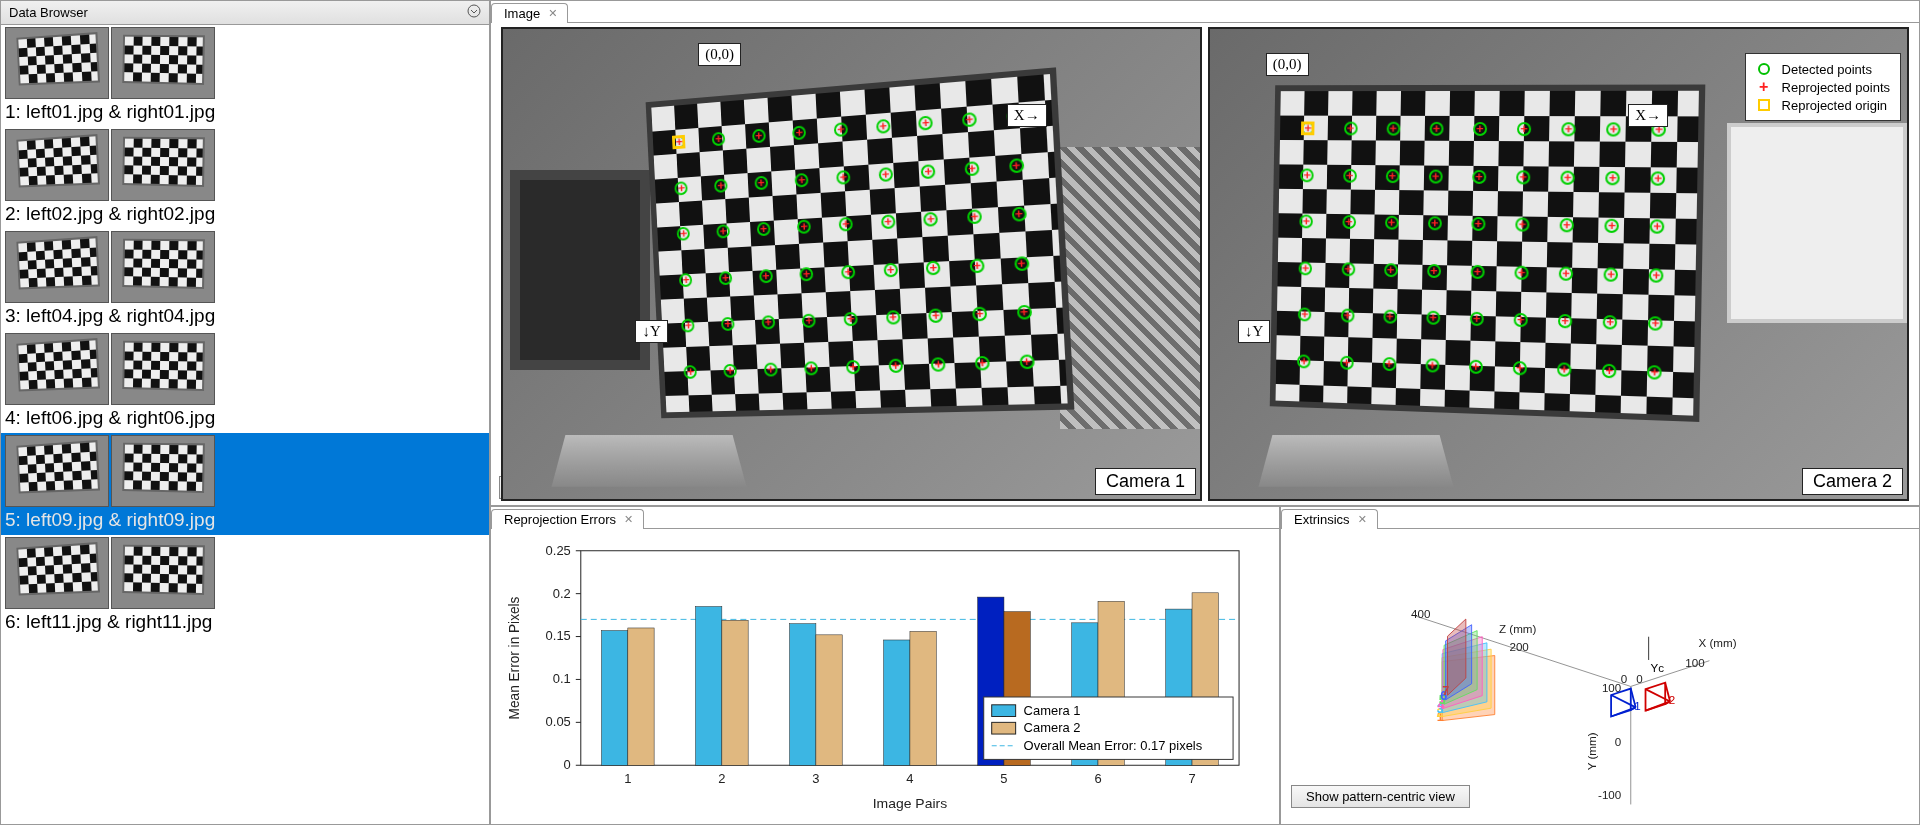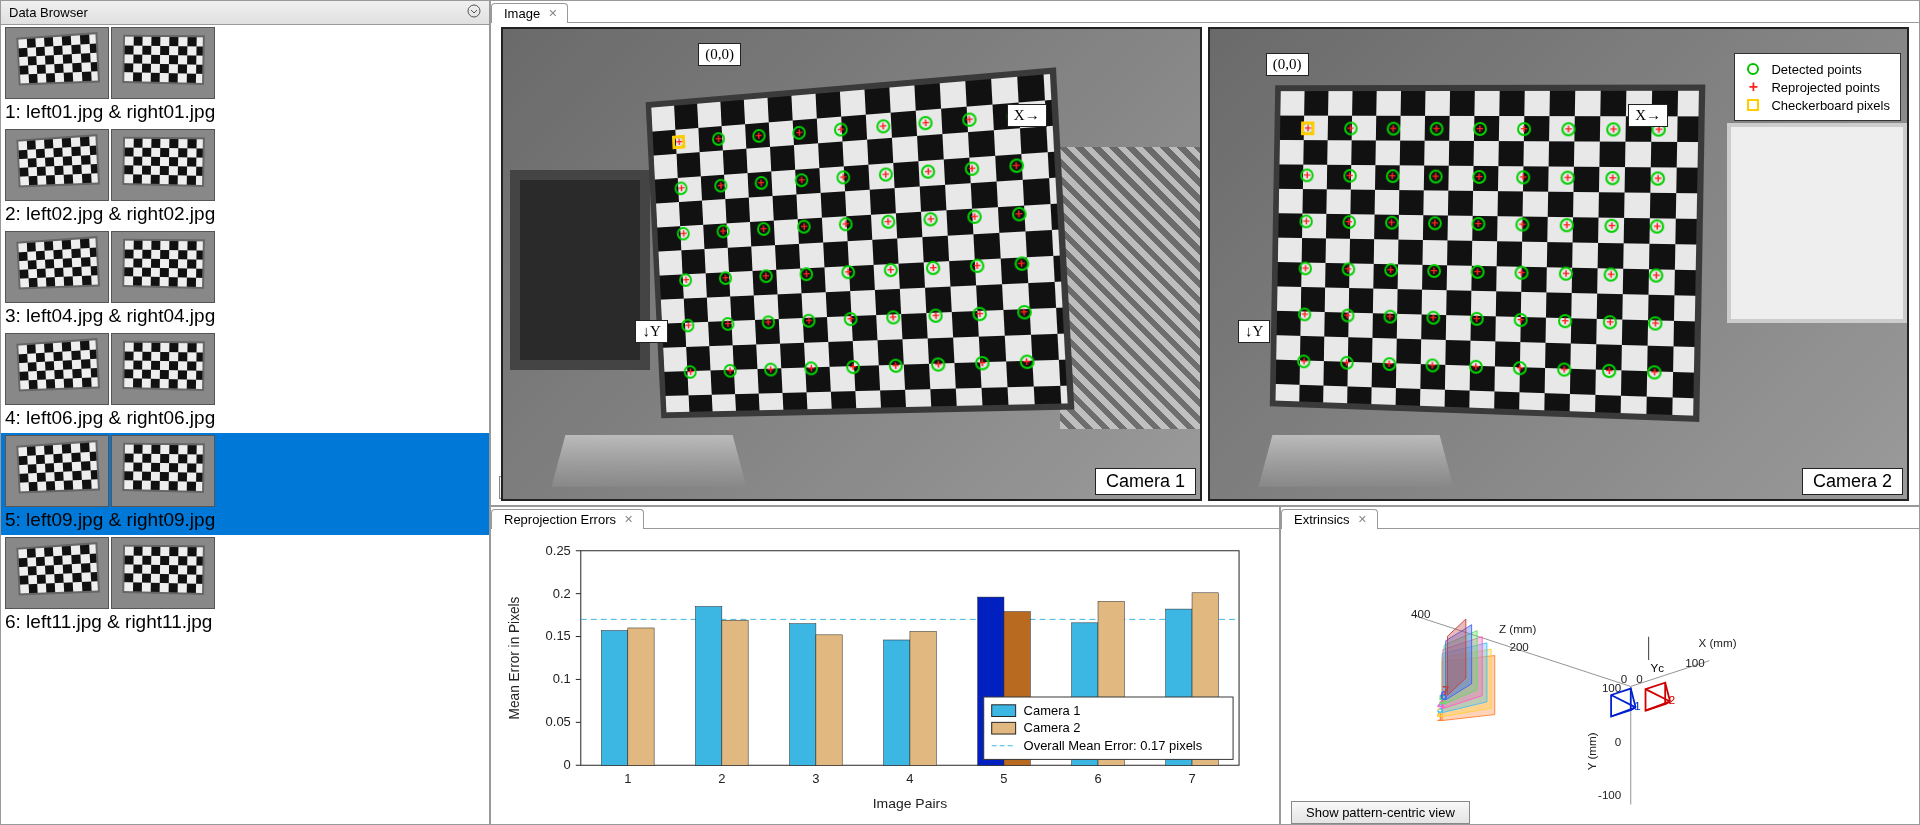--- a/index.html
+++ b/index.html
@@ -2,21 +2,21 @@
 <html><head>
 <meta charset="utf-8">
 <style>
 * { box-sizing: border-box; margin: 0; padding: 0; }
 body { font-family: Arial, sans-serif; font-size: 12px; background: #fff; width: 1920px; height: 825px; overflow: hidden; display: flex; }
 .left-panel { width: 490px; height: 100%; border: 1px solid #999; background: #fff; }
 .panel-header { background: linear-gradient(#f0f0f0, #e0e0e0); border-bottom: 1px solid #999; padding: 3px 8px; font-size: 13px; display: flex; justify-content: space-between; align-items: center; }
 .panel-header .dropdown { cursor: pointer; }
 .thumb-list { overflow-y: auto; height: calc(100% - 24px); }
 .thumb-item { padding: 2px 4px 4px 4px; cursor: pointer; }
-.thumb-item.selected { background: #0078d7; color: #000000; }
+.thumb-item.selected { background: #0078d7; color: #e5e5e5; }
 .thumb-pair { display: flex; gap: 2px; }
 .thumb { width: 104px; height: 72px; background: #888; border: 1px solid #555; position: relative; overflow: hidden; }
 .checker-thumb { width: 80%; height: 70%; position: absolute; top: 10%; left: 10%; background: repeating-conic-gradient(#111 0 25%, #eee 0 50%) 0 0/18px 18px; transform: perspective(200px) rotateY(-8deg) rotateZ(-3deg); border: 2px solid #666; }
 .checker-thumb.r { transform: perspective(200px) rotateY(-4deg) rotateZ(1deg); }
 .thumb-label { padding-top: 2px; font-size: 19px; }
 .right-area { flex: 1; display: flex; flex-direction: column; height: 100%; }
 .image-panel { height: 506px; border: 1px solid #999; background: #fff; position: relative; }
 .tab-strip { display: flex; gap: 0; border-bottom: 1px solid #999; height: 22px; align-items: flex-end; }
 .tab { background: #fff; border: 1px solid #999; border-bottom: none; border-radius: 4px 4px 0 0; padding: 2px 10px 2px 12px; font-size: 13px; display: flex; align-items: center; gap: 8px; position: relative; top: 1px; }
 .tab .close { color: #888; font-size: 11px; }
@@ -37,21 +37,21 @@
 .green-circle { width: 12px; height: 12px; border: 2px solid #00c000; border-radius: 50%; }
 .red-plus { color: #ff2020; font-weight: bold; font-size: 16px; }
 .yellow-sq { width: 12px; height: 12px; border: 2px solid #ffcc00; }
 .show-rect-btn { position: absolute; left: 8px; bottom: 6px; background: linear-gradient(#f8f8f8,#e4e4e4); border: 1px solid #888; padding: 3px 14px; font-size: 13px; cursor: pointer; }
 .bottom-row { flex: 1; display: flex; gap: 0; }
 .bottom-panel { border: 1px solid #999; background: #fff; position: relative; }
 .reproj-panel { width: 790px; }
 .extr-panel { flex: 1; }
 .chart-area { position: absolute; inset: 24px 0 0 0; padding: 10px 20px 10px 10px; }
 .chart-svg { width: 100%; height: 100%; }
-.extr-btn { position: absolute; left: 10px; bottom: 0; background: linear-gradient(#f8f8f8,#e4e4e4); border: 1px solid #888; padding: 3px 14px; font-size: 13px; cursor: pointer; }
+.extr-btn { position: absolute; left: 10px; bottom: 16px; background: linear-gradient(#f8f8f8,#e4e4e4); border: 1px solid #888; padding: 3px 14px; font-size: 13px; cursor: pointer; }
 .axis-text { font-size: 13px; fill: #222; }
 .axis-title { font-size: 14px; fill: #222; }
 .ytitle { font-size: 14px; fill: #222; }
 .chart-legend { }
 .chart-legend rect.bg { fill: #fff; stroke: #333; }
 .chart-legend text { font-size: 13px; }
 .keyboard-bg { position: absolute; width: 180px; height: 80px; bottom: 0; left: 8%; background: linear-gradient(#bbb,#888); transform: perspective(400px) rotateX(50deg); }
 .monitor-bg { position: absolute; width: 140px; height: 200px; top: 30%; left: 1%; background: #2a2a2a; border: 10px solid #444; }
 .person-bg { position: absolute; width: 140px; height: 60%; right: 0; top: 25%; background: repeating-linear-gradient(45deg, #ddd 0 6px, #555 6px 12px); opacity: 0.6; }
 .whiteboard-bg { position: absolute; width: 180px; height: 200px; right: 0; top: 20%; background: #eee; border: 4px solid #ccc; }
@@ -298,21 +298,21 @@
             <span>Detected points</span>
           </div>
         <div class="legend-row">
             <span class="legend-sym red-plus">+</span>
             <span>Reprojected points</span>
           </div>
         <div class="legend-row">
             <span class="legend-sym">
               <span class="yellow-sq"></span>
             </span>
-            <span>Checkerboard pixels</span>
+            <span>Reprojected origin</span>
           </div>
       </div>
     </div>
   </div>
 
   <div class="bottom-row">
 
     <div class="bottom-panel reproj-panel">
       <div class="tab-strip">
         <div class="tab">

